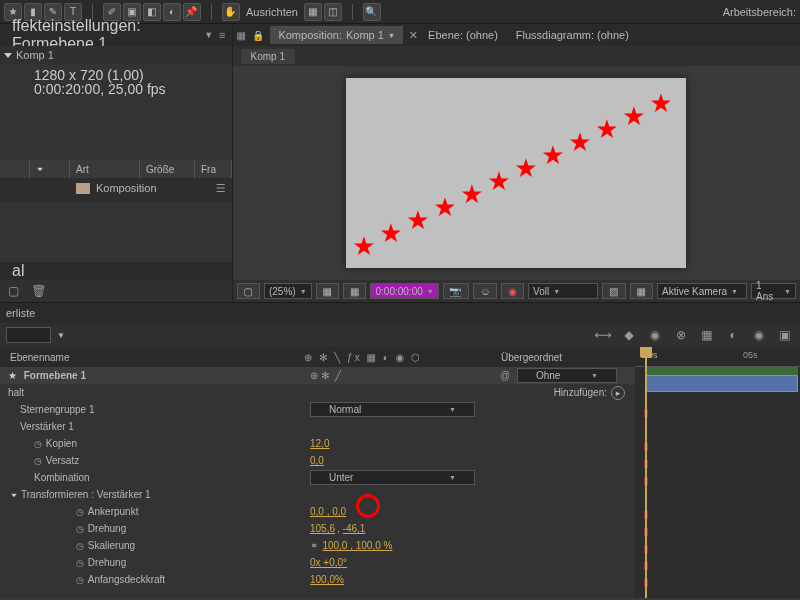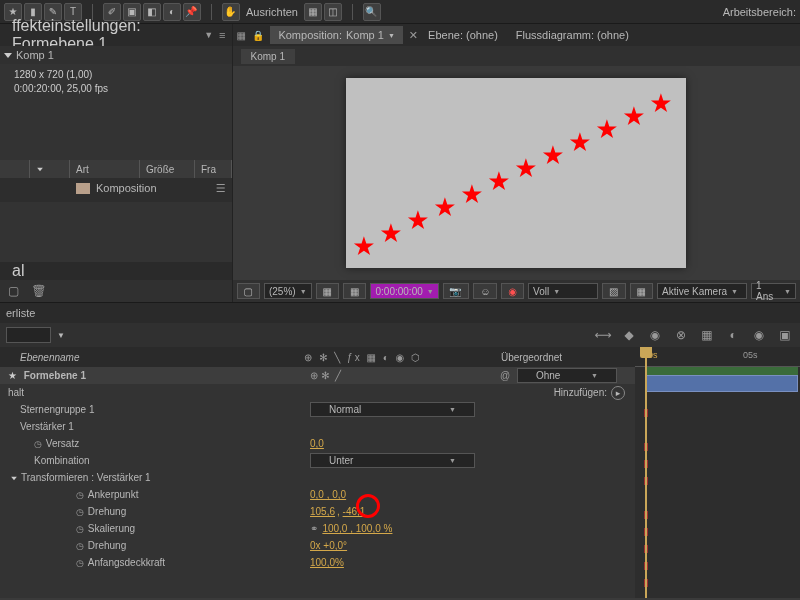--- a/index.html
+++ b/index.html
@@ -12,21 +12,21 @@
   .divider-v { width: 1px; height: 16px; background: #555; margin: 0 4px; }
   
   .top-panels { display: flex; height: 278px; }
   .left-panel { width: 235px; background: #333; border-right: 1px solid #222; display: flex; flex-direction: column; }
   .panel-tabs { height: 22px; background: #2a2a2a; display: flex; align-items: center; padding: 0 6px; }
   .panel-tab { color: #ccc; font-size: 16px; padding: 3px 6px; }
   .panel-header-row { display: flex; align-items: center; height: 18px; background: #303030; padding: 0 4px; }
   .triangle { width: 0; height: 0; border-left: 5px solid #ccc; border-top: 4px solid transparent; border-bottom: 4px solid transparent; margin-right: 4px; }
   .triangle.down { border-top: 5px solid #ccc; border-left: 4px solid transparent; border-right: 4px solid transparent; border-bottom: none; }
   
-  .comp-info { padding: 4px 14px; color: #ccc; font-size: 10px; line-height: 14px; }
+  .comp-info { padding: 4px 14px; color: #ccc; font-size: 14px; line-height: 14px; margin-left: 20px; }
   
   .project-list { flex: 1; background: #2d2d2d; }
   .list-header { height: 18px; background: #3a3a3a; display: flex; align-items: center; font-size: 10px; }
   .list-col { padding: 0 6px; border-right: 1px solid #555; height: 100%; display: flex; align-items: center; }
   .list-row { height: 20px; display: flex; align-items: center; padding-left: 76px; font-size: 11px; }
   .list-row .swatch { width: 14px; height: 11px; background: #b89f8a; margin-right: 6px; }
   
   .panel-footer { height: 22px; background: #303030; display: flex; align-items: center; padding: 0 8px; gap: 12px; }
   .bin-icon { color: #999; font-size: 12px; }
   
@@ -48,21 +48,21 @@
   .vc-dropdown::after { content: '▼'; font-size: 7px; color: #999; }
   
   .timeline-panel { height: 296px; background: #333; border-top: 1px solid #1a1a1a; display: flex; flex-direction: column; }
   .tl-tabs { height: 20px; background: #2a2a2a; display: flex; align-items: center; padding: 0 6px; }
   .tl-search-row { height: 24px; background: #303030; display: flex; align-items: center; padding: 0 6px; gap: 6px; }
   .tl-search { width: 45px; height: 16px; background: #242424; border: 1px solid #555; }
   .tl-icons { margin-left: auto; display: flex; gap: 8px; }
   .tl-icon { width: 18px; height: 18px; color: #999; display: flex; align-items: center; justify-content: center; font-size: 12px; }
   
   .tl-header-row { height: 20px; background: #2a2a2a; display: flex; align-items: center; font-size: 10px; }
-  .tl-col-labels { width: 300px; padding-left: 20px; font-style: italic; }
+  .tl-col-labels { width: 300px; padding-left: 10px; }
   .tl-col-switches { width: 195px; padding-left: 4px; }
   .tl-col-parent { width: 140px; padding-left: 6px; }
   .switch-icons { letter-spacing: 2px; color: #999; }
   
   .tl-body { flex: 1; display: flex; overflow: hidden; }
   .tl-props { width: 635px; background: #333; overflow-y: auto; }
   .tl-row { height: 17px; display: flex; align-items: center; font-size: 10px; }
   .tl-row.layer-row { background: #3d3d3d; }
   .tl-indent-0 { padding-left: 8px; }
   .tl-indent-1 { padding-left: 20px; }
@@ -265,20 +265,24 @@
         <div class="label-col tl-indent-1"><span>Sternengruppe 1</span></div>
         <span class="mode-col">
             <span class="tl-dropdown">Normal</span>
           </span>
       </div>
 
       <div class="tl-row">
           <div class="label-col tl-indent-1"><span>Verstärker 1</span></div>
         </div>
 
+      <div class="tl-row" style="position:relative">
+        <div class="label-col tl-indent-2"><span class="tl-stopwatch">◷</span><span>Kopien</span></div>
+        <span class="mode-col"><span class="tl-value">12,0</span></span>
+      </div>
 
       <div class="tl-row" style="position:relative">
         <div class="label-col tl-indent-2"><span class="tl-stopwatch">◷</span><span>Versatz</span></div>
         <span class="mode-col"><span class="tl-value">0,0</span></span>
       </div>
 
       <div class="tl-row" style="position:relative">
         <div class="label-col tl-indent-2"><span>Kombination</span></div>
         <span class="mode-col">
             <span class="tl-dropdown">Unter</span>

